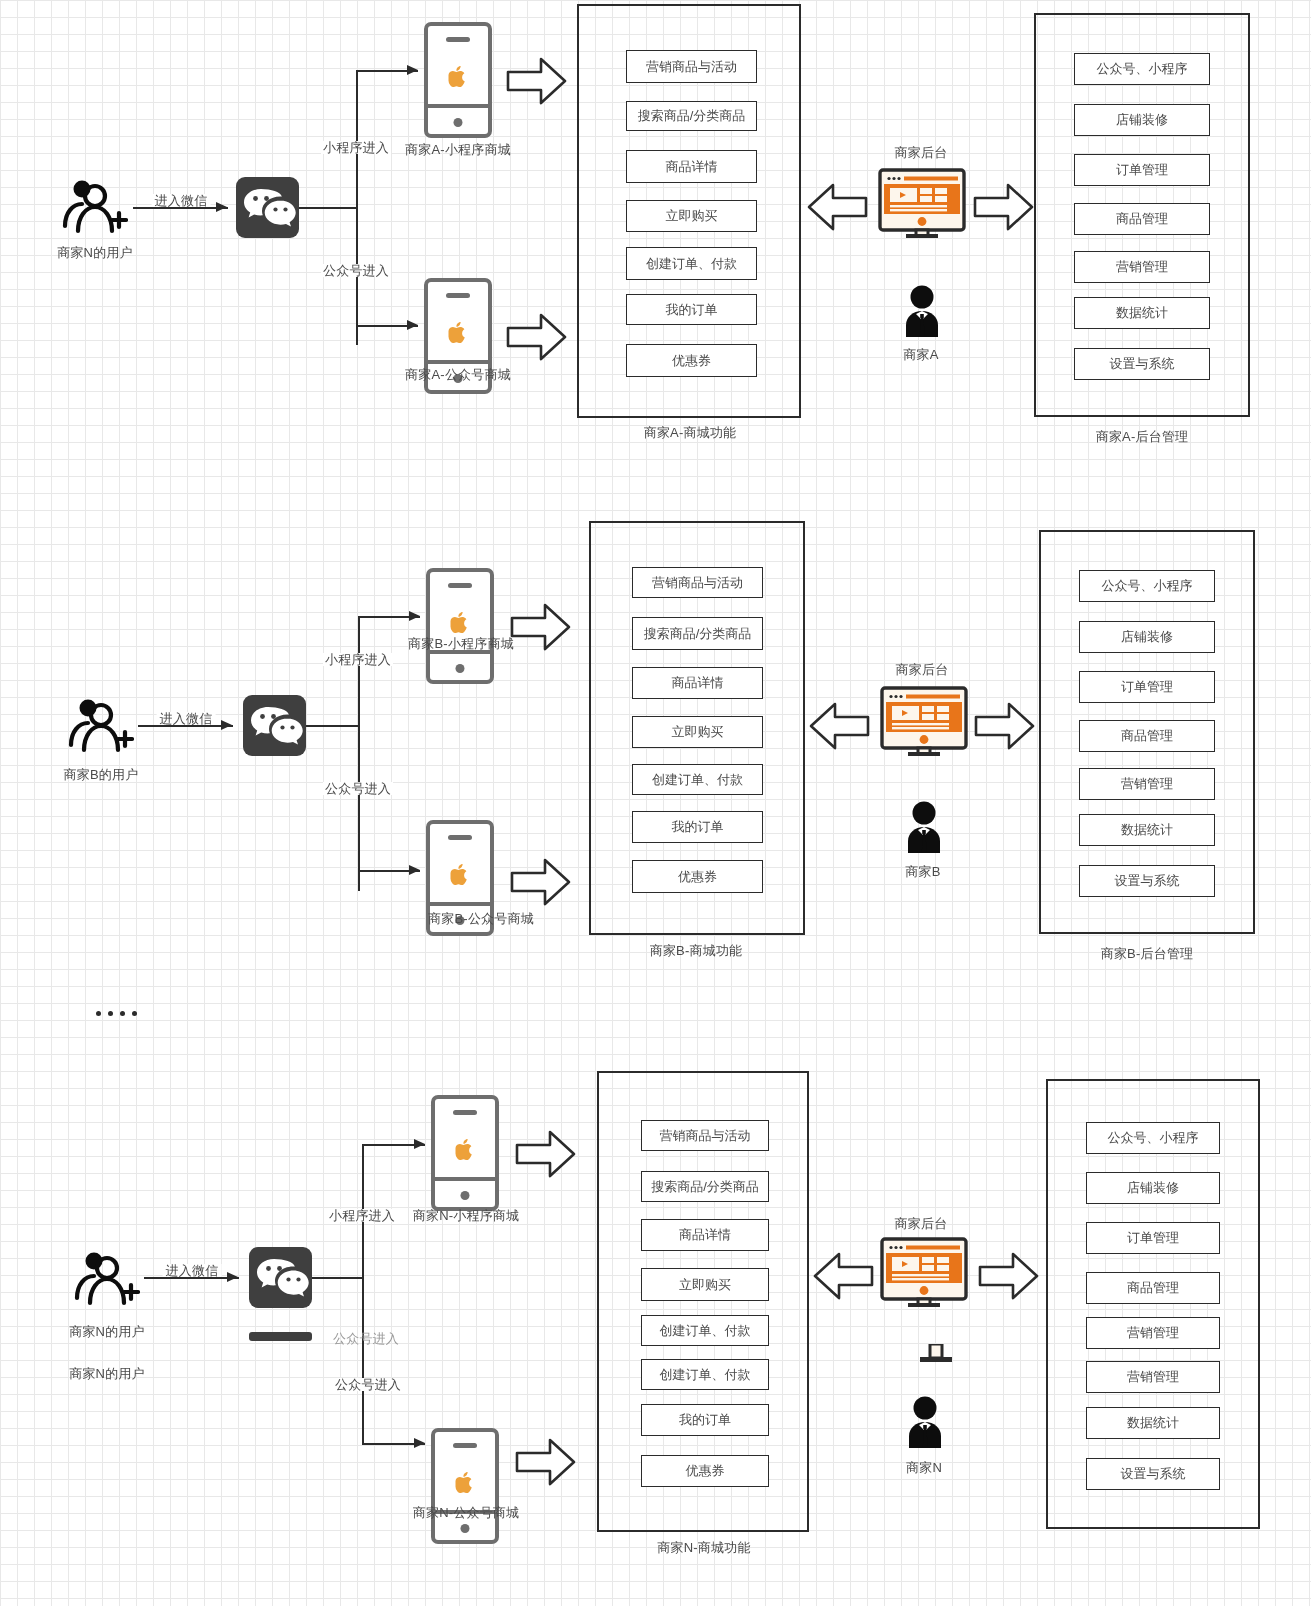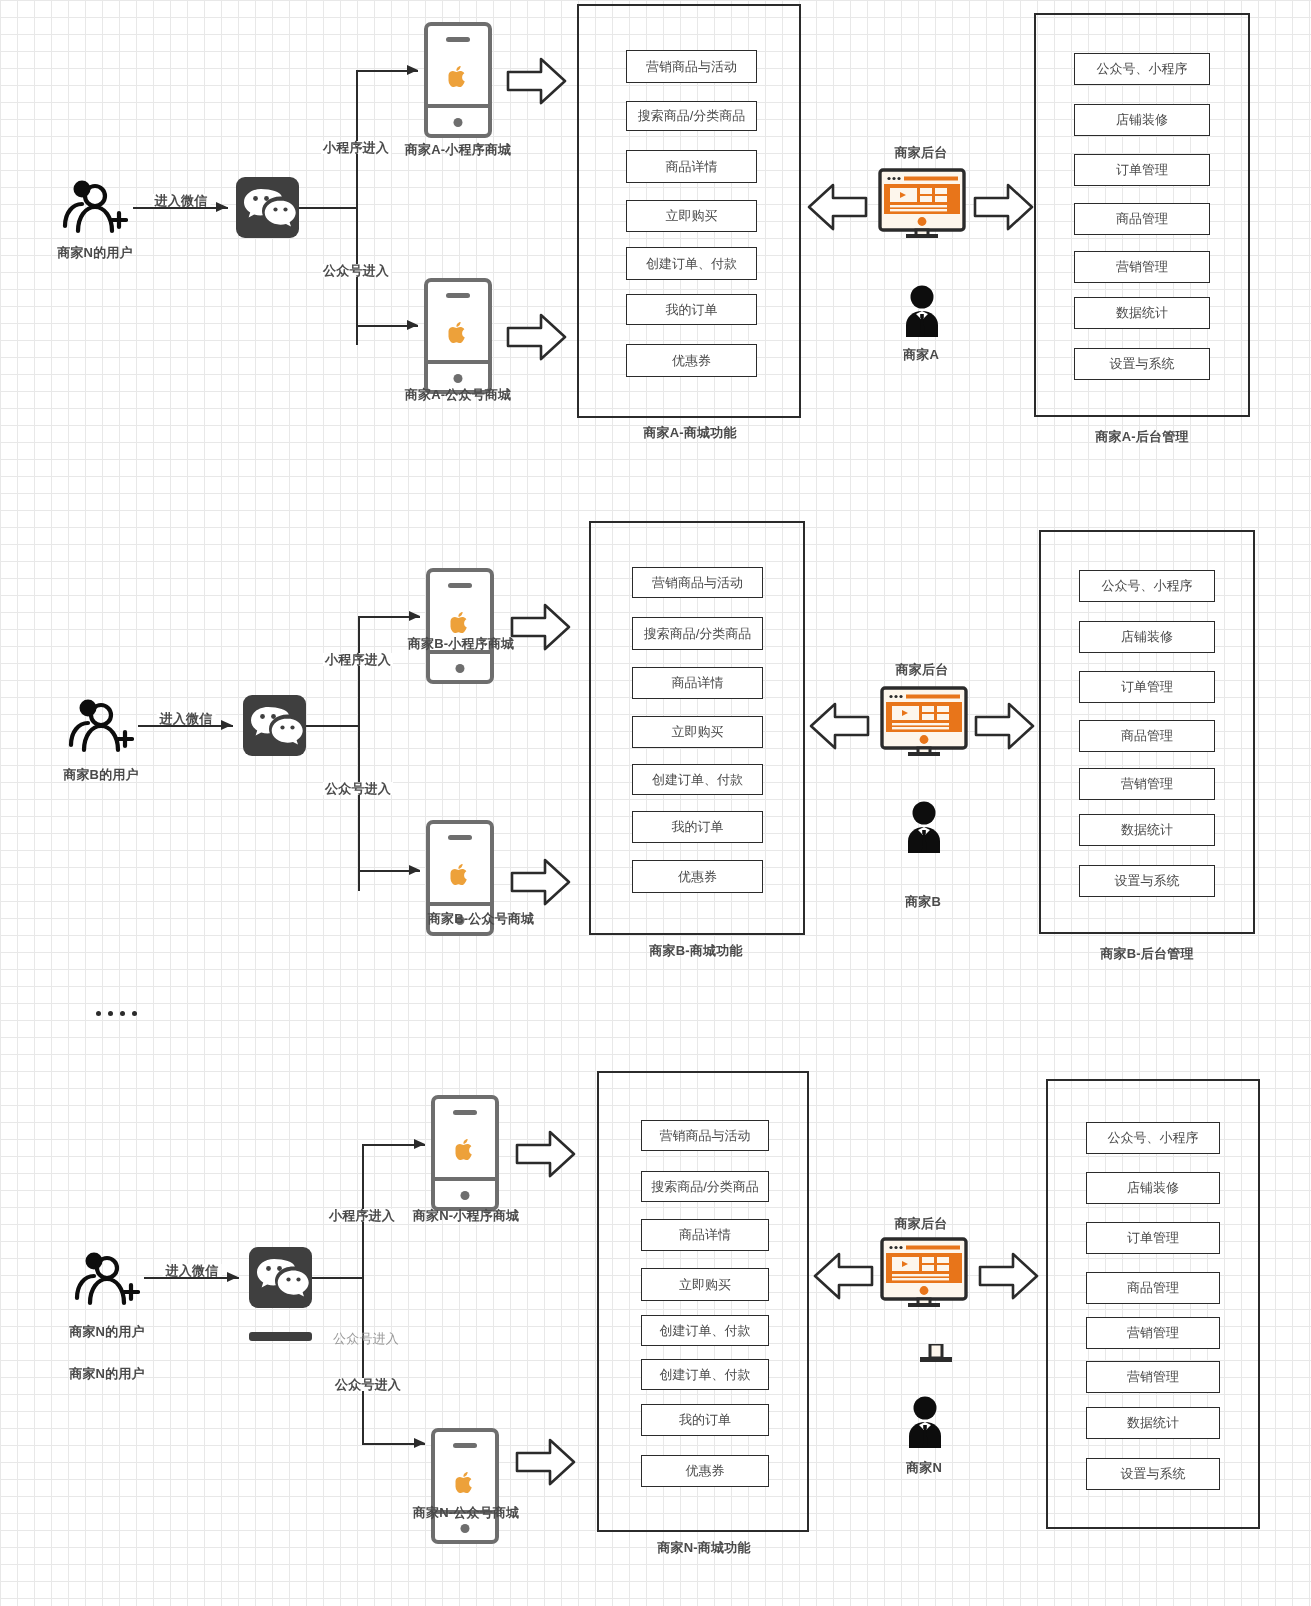--- a/index.html
+++ b/index.html
@@ -13,21 +13,21 @@
       linear-gradient(to bottom, #d4d4d4 1px, transparent 1px);
     background-size:17px 17px,17px 17px,85px 85px,85px 85px;
     background-position:0 0,0 0,0 0,0 0;
     font-family:"Liberation Sans","DejaVu Sans",sans-serif;
     color:#3b3b3b;
   }
   .lbl{
     position:absolute;font-size:13px;color:#4a4a4a;white-space:nowrap;
     letter-spacing:.2px;line-height:1;
   }
-  .lbl.c{transform:translateX(-50%);font-weight:bold;}
+  .lbl.c{transform:translateX(-50%);}
 
   
   .panel{position:absolute;border:2px solid #2b2b2b;background:transparent;box-sizing:border-box;}
 
   
   .itembox{
     position:absolute;box-sizing:border-box;border:1.6px solid #2b2b2b;
     background:#ffffff;display:flex;align-items:center;justify-content:center;
     font-size:13px;color:#4a4a4a;white-space:nowrap;
   }
@@ -128,21 +128,21 @@
 <div class="phone" style="left:424px;top:278px;width:68px;height:116px;">
   <div class="speaker"></div>
   <div class="apple" style="top:40px;">
     <svg width="19" height="22" viewBox="0 0 19 22">
         <path fill="#eda13a" d="M13.6 11.3c0-2.7 2.2-4 2.3-4.1-1.3-1.8-3.2-2.1-3.9-2.1-1.7-.2-3.3 1-4.1 1-.9 0-2.1-1-3.5-1C2.6 5.1.9 6.2 0 8c-1.8 3.2-.5 7.9 1.3 10.5.9 1.3 1.9 2.7 3.3 2.6 1.3-.1 1.8-.9 3.4-.9s2.1.9 3.5.8c1.4 0 2.4-1.3 3.2-2.6 1-1.5 1.5-3 1.5-3-.1-.1-2.6-1-2.6-4.1zM11 3.3c.7-.9 1.2-2.1 1.1-3.3-1 0-2.3.7-3.1 1.6-.7.8-1.2 2-1.1 3.2 1.2.1 2.4-.6 3.1-1.5z"></path>
       </svg>
   </div>
   <div class="divider" style="top:78px;"></div>
   <div class="home" style="top:92px;"></div>
 </div>
-<div class="lbl c" style="left:458px;top:388px;">商家A-公众号商城</div>
+<div class="lbl c" style="left:458px;top:368px;">商家A-公众号商城</div>
 
 <div class="blockarrow" style="left:506px;top:55px;">
   <svg width="62" height="52" viewBox="0 0 62 52">
       <path d="M2 17h33V4l24 22-24 22V35H2z" fill="#fff" stroke="#2b2b2b" stroke-width="2.6" stroke-linejoin="round"></path>
     </svg>
 </div>
 <div class="blockarrow" style="left:506px;top:311px;">
   <svg width="62" height="52" viewBox="0 0 62 52">
       <path d="M2 17h33V4l24 22-24 22V35H2z" fill="#fff" stroke="#2b2b2b" stroke-width="2.6" stroke-linejoin="round"></path>
     </svg>
@@ -335,21 +335,21 @@
 
 <div class="icon-svg" style="left:902px;top:800px;">
   <svg width="44" height="56" viewBox="0 0 44 56">
     <circle cx="22" cy="13" r="11.5" fill="#0d0d0d"></circle>
     <path d="M22 27c-9 0-16 6-16 14v12h32V41c0-8-7-14-16-14z" fill="#0d0d0d"></path>
     <path d="M22 27l-6 3 6 6 6-6z" fill="#ffffff"></path>
     <path d="M21 34h2.4l1.4 18h-5z" fill="#0d0d0d"></path>
     <rect x="20.2" y="30" width="3.6" height="4" fill="#0d0d0d"></rect>
   </svg>
 </div>
-<div class="lbl c" style="left:923px;top:895px;">商家B</div>
+<div class="lbl c" style="left:923px;top:865px;">商家B</div>
 
 <div class="blockarrow" style="left:974px;top:700px;">
   <svg width="62" height="52" viewBox="0 0 62 52">
       <path d="M2 17h33V4l24 22-24 22V35H2z" fill="#fff" stroke="#2b2b2b" stroke-width="2.6" stroke-linejoin="round"></path>
     </svg>
 </div>
 
 <div class="panel" style="left:1039px;top:530px;width:216px;height:404px;"></div>
 <div class="itembox" style="left:1079px;top:570px;width:136px;height:32px;">公众号、小程序</div>
 <div class="itembox" style="left:1079px;top:621px;width:136px;height:32px;">店铺装修</div>

